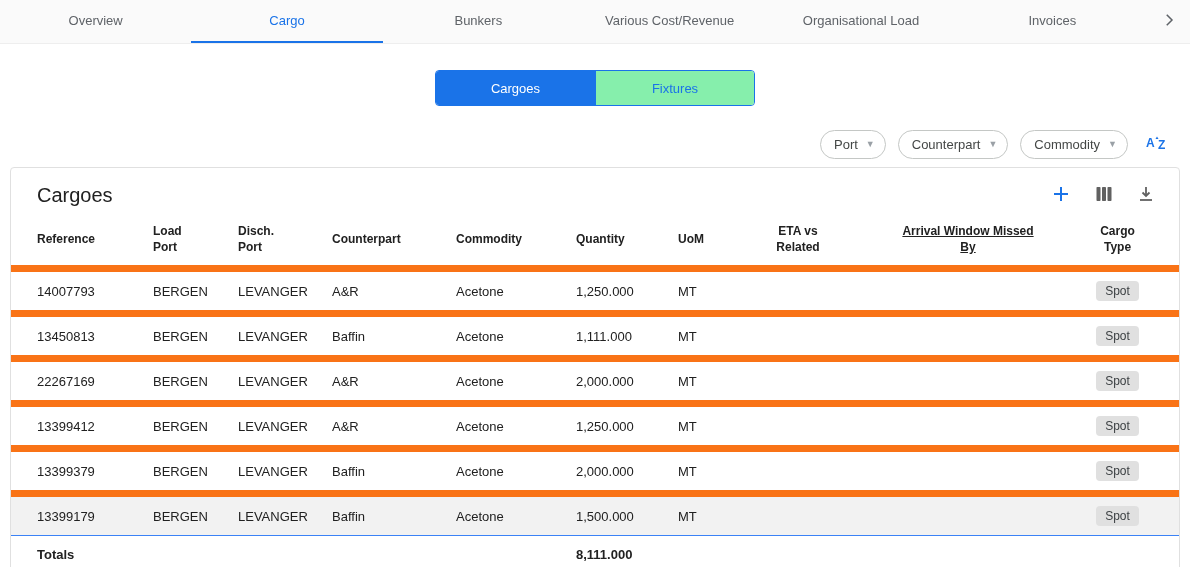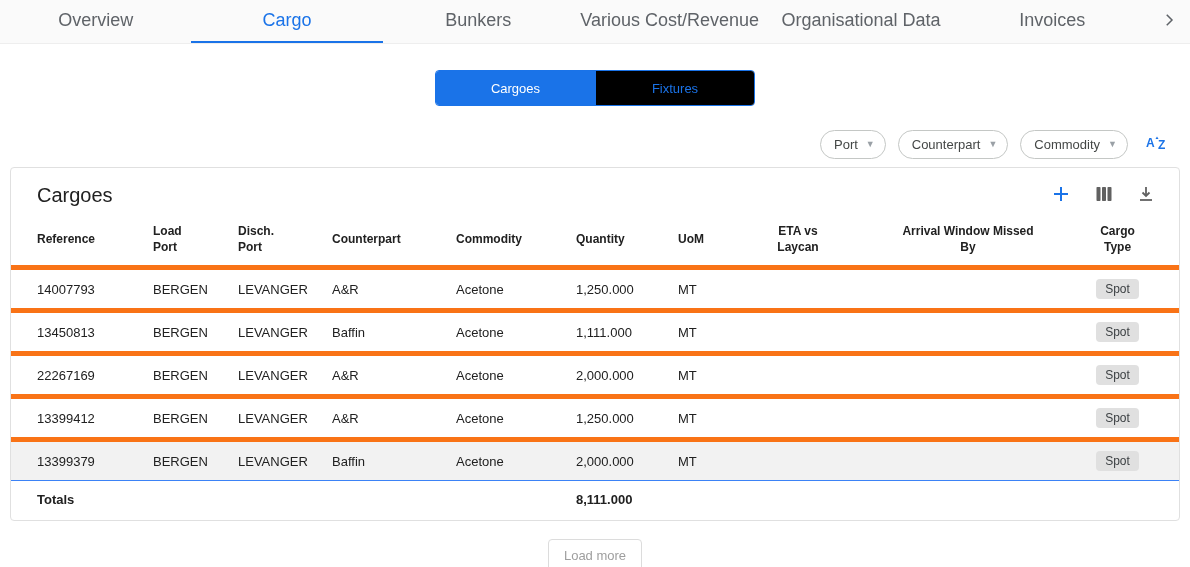--- a/index.html
+++ b/index.html
@@ -17,21 +17,21 @@
     align-items: stretch;
     height: 44px;
     background: #fafafa;
     border-bottom: 1px solid #eeeeee;
   }
   .topnav .tab {
     flex: 1 1 0;
     display: flex;
     align-items: center;
     justify-content: center;
-    font-size: 18px;
+    font-size: 13px;
     color: #5f6368;
     cursor: pointer;
     border-bottom: 2px solid transparent;
   }
   .topnav .tab.active {
     color: #1a73e8;
     border-bottom-color: #1a73e8;
   }
   .topnav .nav-more {
     width: 42px;
@@ -53,21 +53,21 @@
     border-radius: 4px;
     overflow: hidden;
   }
   .toggle-btn {
     width: 159px;
     height: 34px;
     display: flex;
     align-items: center;
     justify-content: center;
     font-size: 13px;
-    background: #000000;
+    background: #86efac;
     color: #1a73e8;
     cursor: pointer;
   }
   .toggle-btn.active { background: #1a73e8; color: #ffffff; }
   .toggle-btn + .toggle-btn { border-left: 1px solid #1a73e8; }
 
   
   .filters-row {
     display: flex;
     justify-content: flex-end;
@@ -147,28 +147,28 @@
   .cargo-table th:last-child,  .cargo-table td:last-child  { padding-right: 24px; }
 
   .cargo-table th:nth-child(1) { width: 130px; }
   .cargo-table th:nth-child(2) { width: 85px; margin-top: 24px; }
   .cargo-table th:nth-child(3) { width: 94px; }
   .cargo-table th:nth-child(4) { width: 124px; }
   .cargo-table th:nth-child(5) { width: 120px; }
   .cargo-table th:nth-child(6) { width: 102px; }
   .cargo-table th:nth-child(7) { width: 62px; }
   .cargo-table th:nth-child(8) { width: 140px; }
-  .cargo-table th:nth-child(9) { width: 200px; }
+  .cargo-table th:nth-child(9) { width: 200px; text-decoration: underline; }
 
   .cargo-table th:nth-child(6), .cargo-table td:nth-child(6) { text-align: left; }
   .cargo-table th:nth-child(8), .cargo-table td:nth-child(8),
   .cargo-table th:nth-child(9), .cargo-table td:nth-child(9),
   .cargo-table th:nth-child(10), .cargo-table td:nth-child(10) { text-align: center; }
 
-  .cargo-table tbody td { border-top: 5px solid #f97316; }
+  .cargo-table tbody td { border-top: 7px solid #f97316; }
   .cargo-table tbody tr { height: 31px; }
   .cargo-table tbody tr:last-child { background: #f2f2f2; }
   .cargo-table tfoot td {
     border-top: 1px solid #3b82f6;
     font-weight: bold;
     padding-top: 11px;
     padding-bottom: 13px;
   }
 
   .badge {
@@ -194,21 +194,21 @@
   }
 </style>
 </head>
 <body>
 
 <nav class="topnav">
   <div class="tab">Overview</div>
   <div class="tab active">Cargo</div>
   <div class="tab">Bunkers</div>
   <div class="tab">Various Cost/Revenue</div>
-  <div class="tab">Organisational Data</div>
+  <div class="tab">Organisational Load</div>
   <div class="tab">Invoices</div>
   <div class="nav-more">
     <span>
       <svg width="18" height="18" viewBox="0 0 24 24" fill="none" stroke="#5f6368" stroke-width="2">
           <path d="M9 5 L16 12 L9 19"></path>
         </svg>
     </span>
   </div>
 </nav>
 
@@ -281,21 +281,21 @@
           <th>Reference</th>
           <th>Load
 Port</th>
           <th>Disch.
 Port</th>
           <th>Counterpart</th>
           <th>Commodity</th>
           <th>Quantity</th>
           <th>UoM</th>
           <th>ETA vs
-Laycan</th>
+Related</th>
           <th>Arrival Window Missed
 By</th>
           <th>Cargo
 Type</th>
         </tr>
     </thead>
     <tbody id="table-body">
         <tr>
           <td>14007793</td>
           <td>BERGEN</td>
@@ -349,20 +349,32 @@
           <td>BERGEN</td>
           <td>LEVANGER</td>
           <td>Baffin</td>
           <td>Acetone</td>
           <td>2,000.000</td>
           <td>MT</td>
           <td></td>
           <td></td>
           <td><span class="badge">Spot</span></td>
         </tr>
+        <tr>
+          <td>13399179</td>
+          <td>BERGEN</td>
+          <td>LEVANGER</td>
+          <td>Baffin</td>
+          <td>Acetone</td>
+          <td>1,500.000</td>
+          <td>MT</td>
+          <td></td>
+          <td></td>
+          <td><span class="badge">Spot</span></td>
+        </tr>
       </tbody>
     <tfoot>
       <tr>
         <td>Totals</td>
         <td></td>
         <td></td>
         <td></td>
         <td></td>
         <td>8,111.000</td>
         <td></td>

